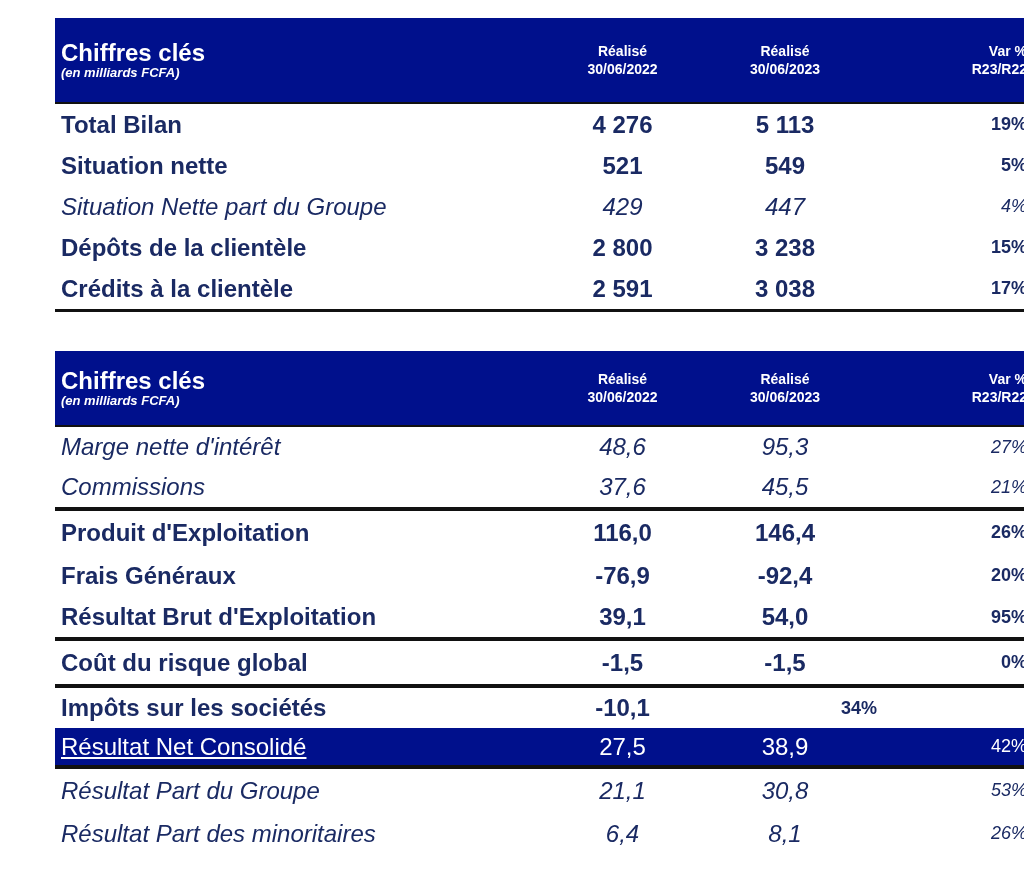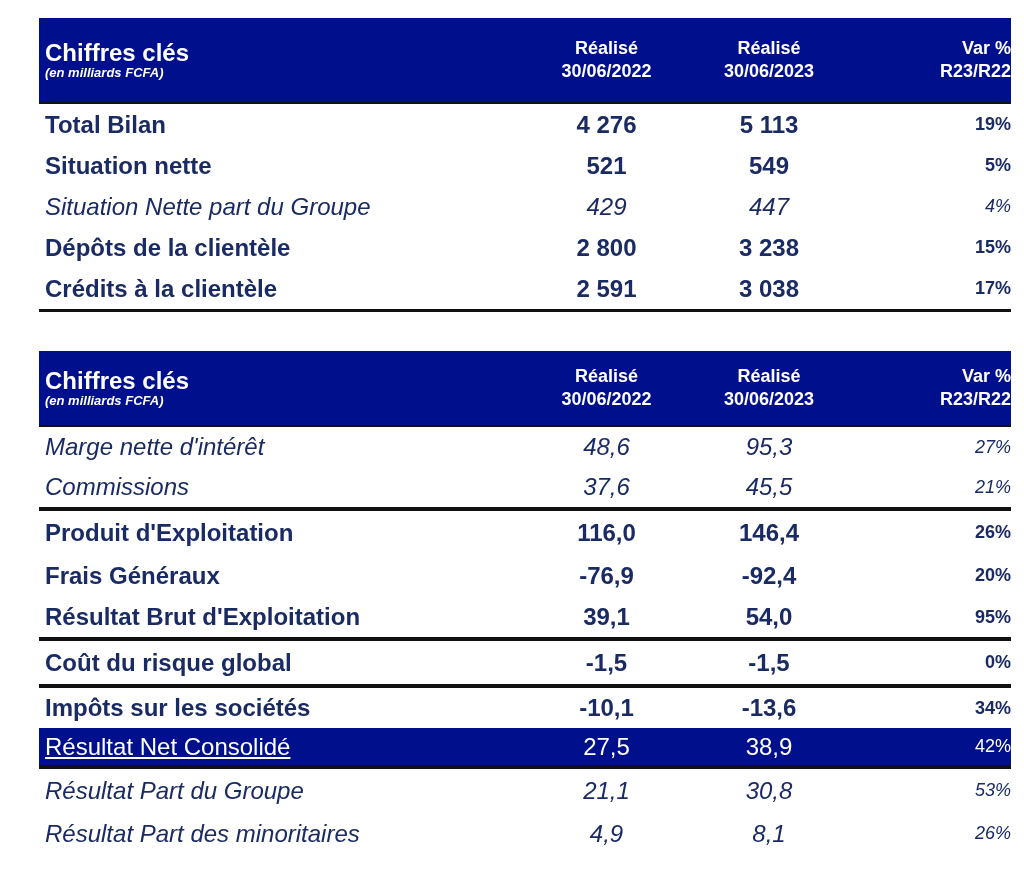--- a/index.html
+++ b/index.html
@@ -8,37 +8,37 @@
     --line:#111111;
   }
   *{box-sizing:border-box;margin:0;padding:0;}
   html,body{background:#ffffff;}
   body{
     width:1024px;height:892px;
     font-family:"Liberation Sans","DejaVu Sans",sans-serif;
     color:var(--navy);
     overflow:hidden;
   }
-  .page{padding:18px 0 0 39px;}
+  .page{padding:18px 0 0 25px;margin-left:30px;}
   .fin-table{width:972px;}
   .table1{border-bottom:3px solid var(--line);}
   .gap{height:39px;}
 
   
   .thead{
     display:flex;align-items:center;
     background:var(--blue);color:#ffffff;
     border-bottom:2px solid var(--line);
   }
   .thead.h1{height:86px;}
   .thead.h2{height:76px;}
   .title-cell{width:480px;padding-left:6px;}
   .t-title{font-size:24px;font-weight:bold;line-height:1.15;}
   .t-subtitle{font-size:13px;font-weight:bold;font-style:italic;line-height:1.15;}
-  .col-head{font-weight:bold;font-size:18px;text-align:center;line-height:1.3;white-space:pre-line;}
+  .col-head{font-weight:bold;font-size:14px;text-align:center;line-height:1.3;white-space:pre-line;}
 
   
   .c1{width:175px;text-align:center;}
   .c2{width:150px;text-align:center;}
   .c3{width:167px;text-align:right;}
 
   
   .trow{display:flex;align-items:center;height:41px;font-size:24px;}
   .trow .lbl{width:480px;padding-left:6px;white-space:nowrap;}
   .trow .pct{font-size:18px;}
@@ -169,40 +169,39 @@
       <div class="c1">-1,5</div>
       <div class="c2">-1,5</div>
       <div class="c3 pct">0%</div>
     </div>
 
     <div class="sep"></div>
 
     <div class="trow t2row b">
       <div class="lbl">Impôts sur les sociétés</div>
       <div class="c1">-10,1</div>
-      <div class="c2">-13,6</div>
       <div class="c3 pct">34%</div>
     </div>
 
     <div class="trow highlight">
       <div class="lbl">Résultat Net Consolidé</div>
       <div class="c1">27,5</div>
       <div class="c2">38,9</div>
       <div class="c3 pct">42%</div>
     </div>
 
     <div class="sep"></div>
 
     <div class="trow t2row tall i">
       <div class="lbl">Résultat Part du Groupe</div>
       <div class="c1">21,1</div>
       <div class="c2">30,8</div>
       <div class="c3 pct">53%</div>
     </div>
     <div class="trow t2row tall i">
       <div class="lbl">Résultat Part des minoritaires</div>
-      <div class="c1">4,9</div>
+      <div class="c1">6,4</div>
       <div class="c2">8,1</div>
       <div class="c3 pct">26%</div>
     </div>
   </section>
 
 </div>
 
 </body></html>

